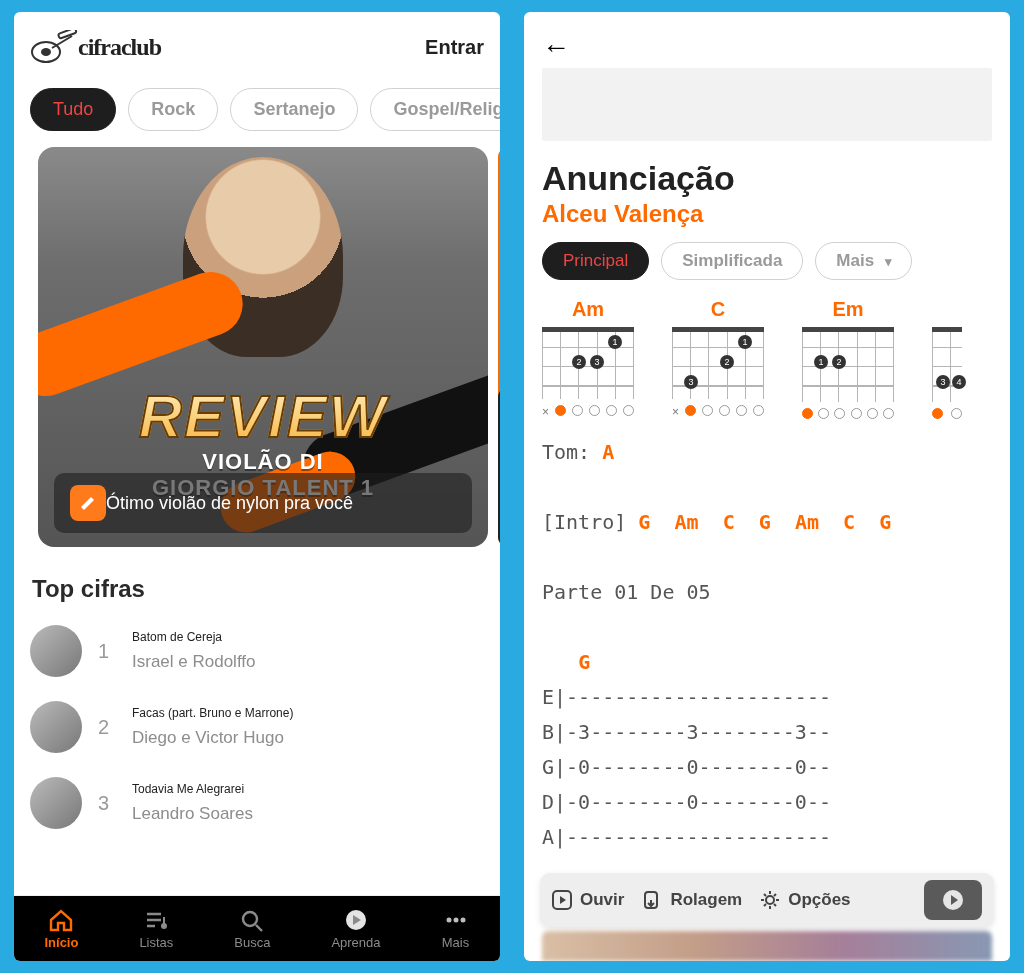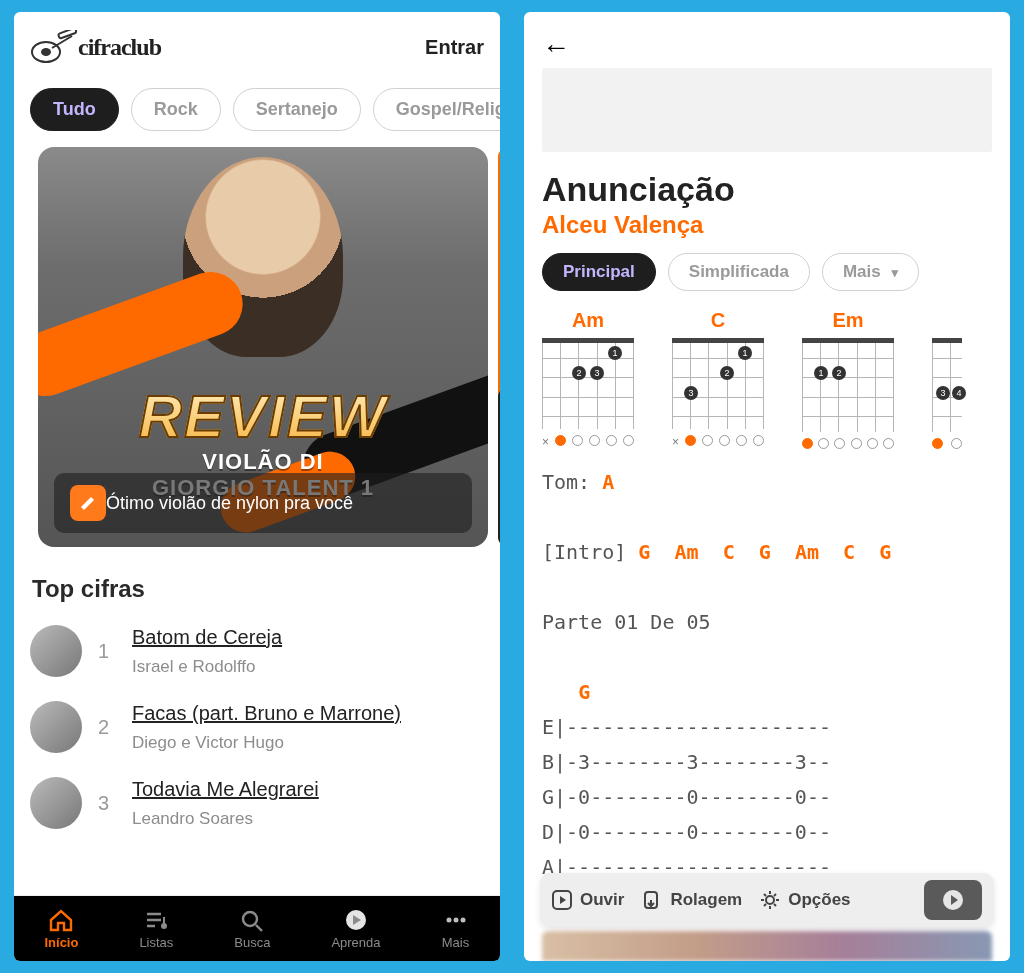--- a/index.html
+++ b/index.html
@@ -36,21 +36,21 @@
   .chips {
     display: flex; gap: 12px; padding: 14px 16px 16px 16px;
     overflow: hidden;
   }
   .chip {
     border: 1px solid #d0d0d0; border-radius: 22px;
     padding: 10px 22px; font-size: 18px; color: #9a9a9a; white-space: nowrap;
     cursor: pointer;
     font-weight: bold;
   }
-  .chip.active { background: #1e1e1e; color: #c4b5fd; border-color: #1e1e1e; font-weight: 700; }
+  .chip.active { background: #1e1e1e; color: #ef4444; border-color: #1e1e1e; font-weight: 400; }
   .hero-wrap { padding: 0 12px; position: relative; margin-left: 12px; }
   .hero {
     border-radius: 16px; overflow: hidden; position: relative;
     width: 100%; height: 400px;
     background: linear-gradient(180deg,#8a8a8a 0%,#6d6d6d 30%,#555 100%);
   }
   .hero-man {
     position: absolute; top: 10px; left: 50%; transform: translateX(-50%);
     width: 160px; height: 200px; border-radius: 50% 50% 40% 40%;
     background: radial-gradient(circle at 50% 30%, #e8cba8 0 35%, #caa07d 36% 50%, #3a2e25 50% 100%);
@@ -97,21 +97,21 @@
   .list { padding: 0 16px 70px; }
   .row {
     display: flex; align-items: center; gap: 16px; padding: 12px 0;
     cursor: pointer;
   }
   .thumb {
     width: 52px; height: 52px; border-radius: 50%; flex: none;
     background: linear-gradient(135deg,#bbb,#777);
   }
   .rank { width: 18px; color: #9a9a9a; font-size: 20px; }
-  .ttl { font-size: 20px; color: #222; text-decoration: underline; }
+  .ttl { font-size: 12px; color: #222; }
   .sub { font-size: 17px; color: #8d8d8d; margin-top: 8px; }
   .navbar {
     position: absolute; bottom: 0; left: 0; right: 0; height: 66px;
     background: #000000; border-top: 1px solid #eee;
     display: flex; justify-content: space-around; align-items: center;
   }
   .nav-item { display:flex; flex-direction:column; align-items:center; gap:2px; cursor:pointer; color:#8b8b8b; font-size:13px; }
   .nav-item.active { color:#ff6a00; font-weight:700; }
   .nav-ico { width:28px; height:26px; display:flex; align-items:center; justify-content:center; }
 
@@ -131,21 +131,21 @@
     background:
       linear-gradient(#444,#444) 0 0/100% 5px no-repeat,
       repeating-linear-gradient(to right,#b5b5b5 0 1px,transparent 1px 18.2px) 0 0/100% 100%,
       repeating-linear-gradient(to bottom,#b5b5b5 0 1px,transparent 1px 19.5px) 0 0/100% 100%;
   }
   .dot { position:absolute; width:14px; height:14px; background:#333; border-radius:50%; color:#fff; font-size:9px; display:flex; align-items:center; justify-content:center;}
   .openrow { display:flex; justify-content:space-between; width:92px; margin-top:6px; font-size:12px; color:#888;}
   .openrow span.x { color:#777; }
   .openrow span.f { width:11px; height:11px; border:1px solid #ff6a00; background:#ff6a00; border-radius:50%; display:inline-block;}
   .openrow span.o { width:11px; height:11px; border:1px solid #999; border-radius:50%; display:inline-block;}
-  .tab-body { padding: 8px 18px 76px; font-family: "Menlo","Consolas",monospace; font-size:20px; color:#555; line-height:1.75; white-space:pre;}
+  .tab-body { padding: 8px 18px 106px; font-family: "Menlo","Consolas",monospace; font-size:20px; color:#555; line-height:1.75; white-space:pre;}
   .tab-body .ch { color:#ff6a00; font-weight:600;}
   .action-bar {
     position:absolute; left:16px; right:16px; bottom:34px; height:54px;
     background:#eee; border-radius:10px; display:flex; align-items:center; padding:0 12px; gap:18px;
     box-shadow:0 2px 6px rgba(0,0,0,.1);
   }
   .ab-item { display:flex; align-items:center; gap:8px; color:#444; font-weight:700; font-size:17px; cursor:pointer;}
   .ab-play { margin-left:auto; width:58px; height:40px; background:#5a5a5a; border-radius:8px; display:flex; align-items:center; justify-content:center;}
   .banner-bottom {
     position:absolute; left:18px; right:18px; bottom:0; height:30px;

